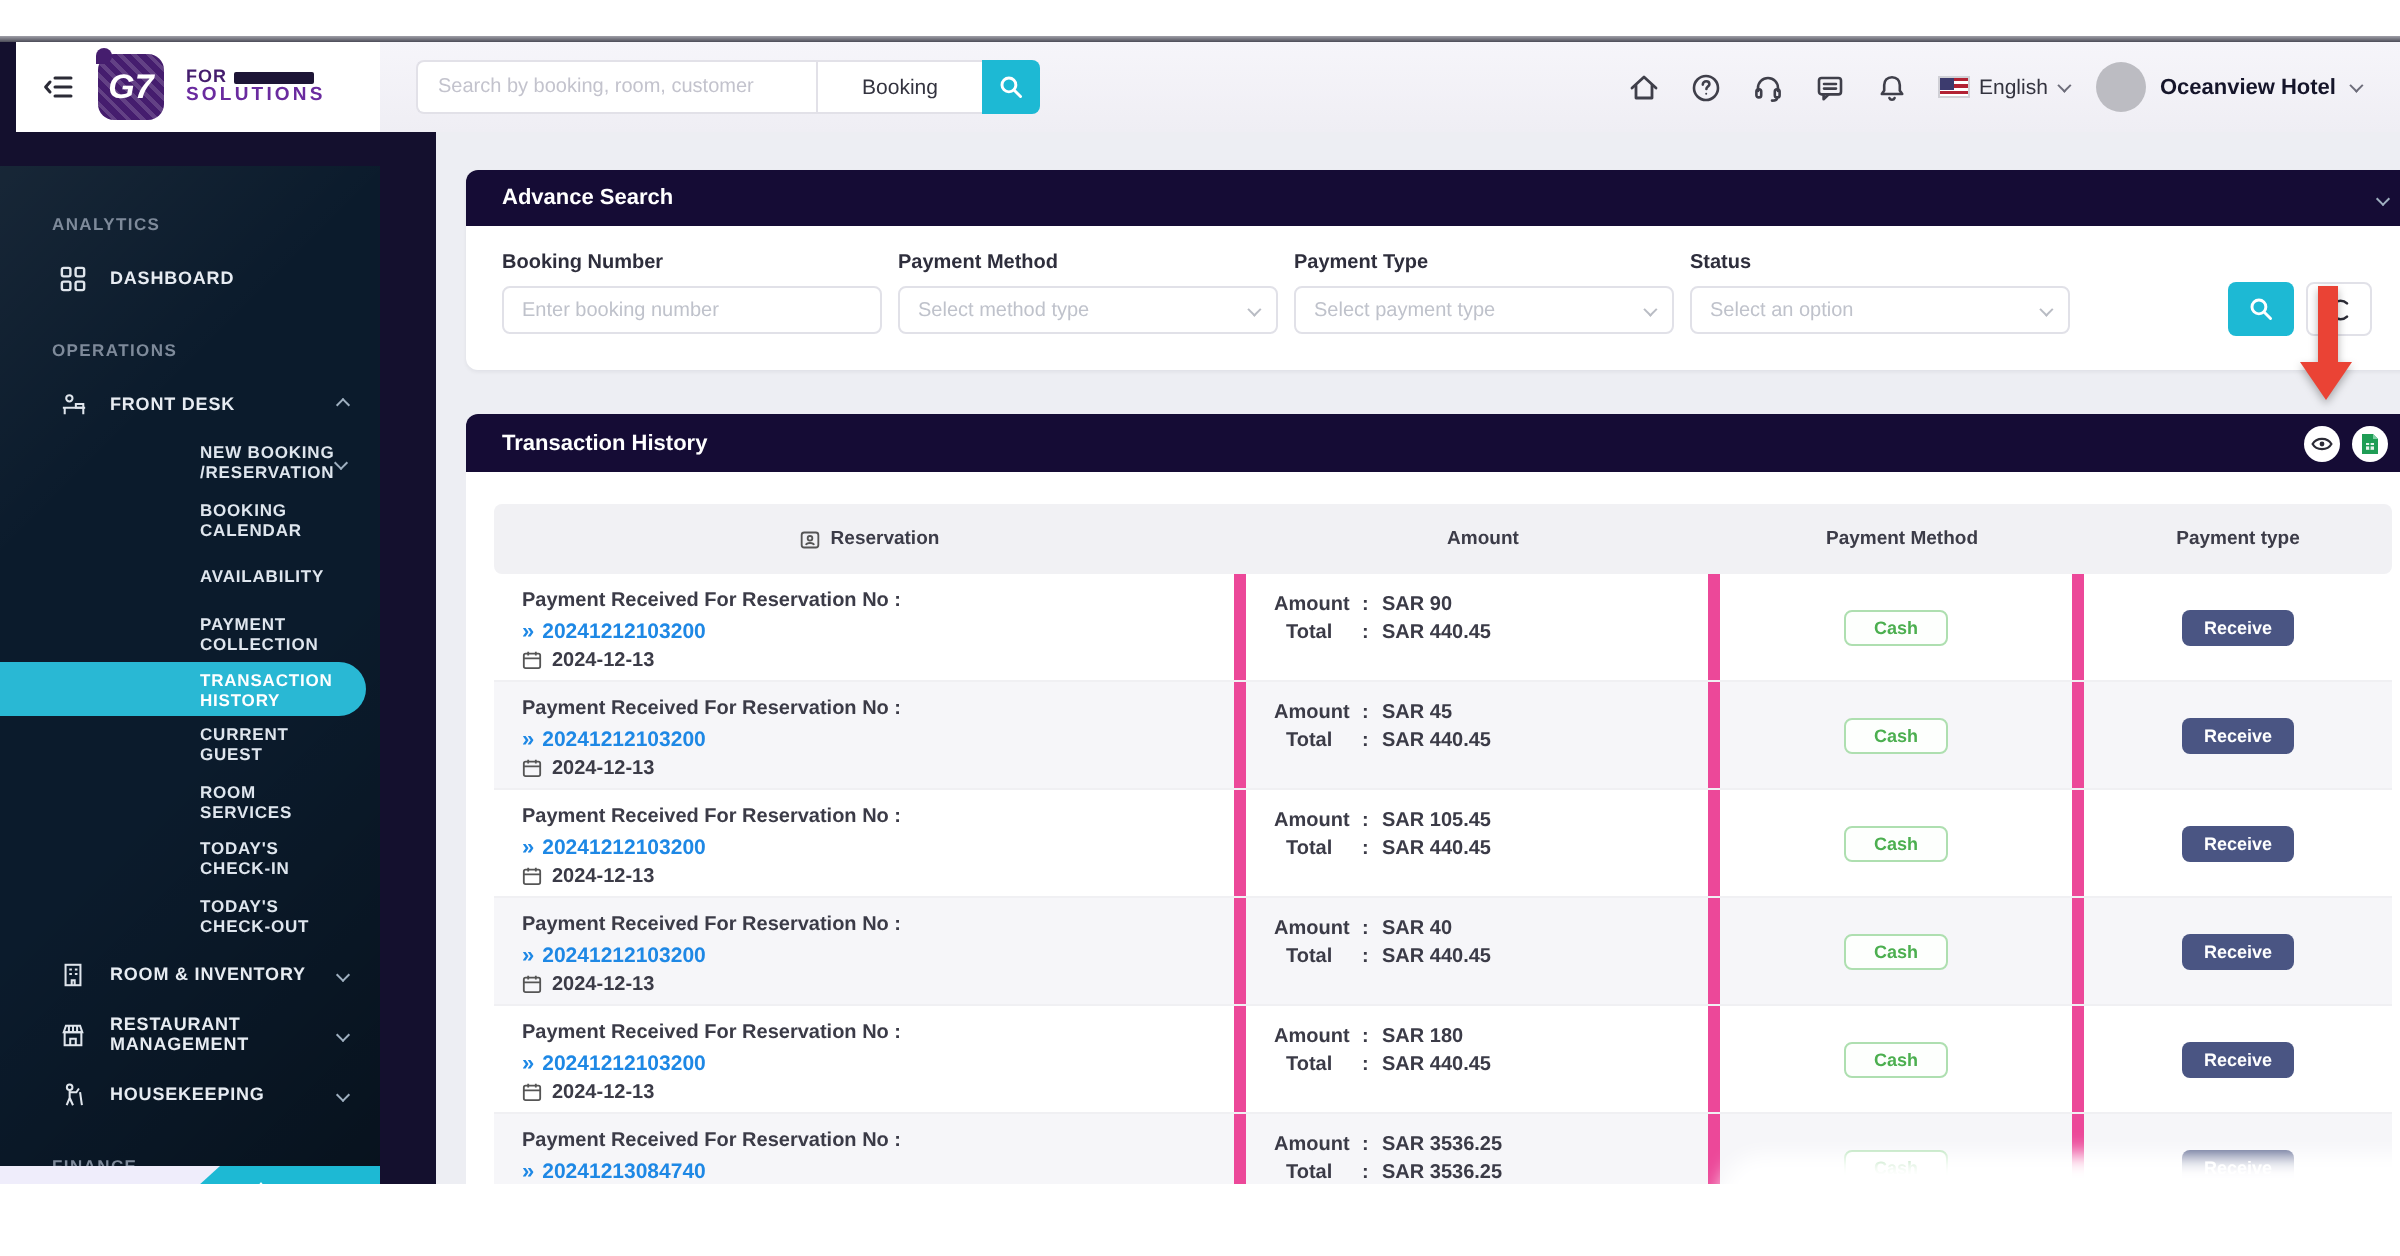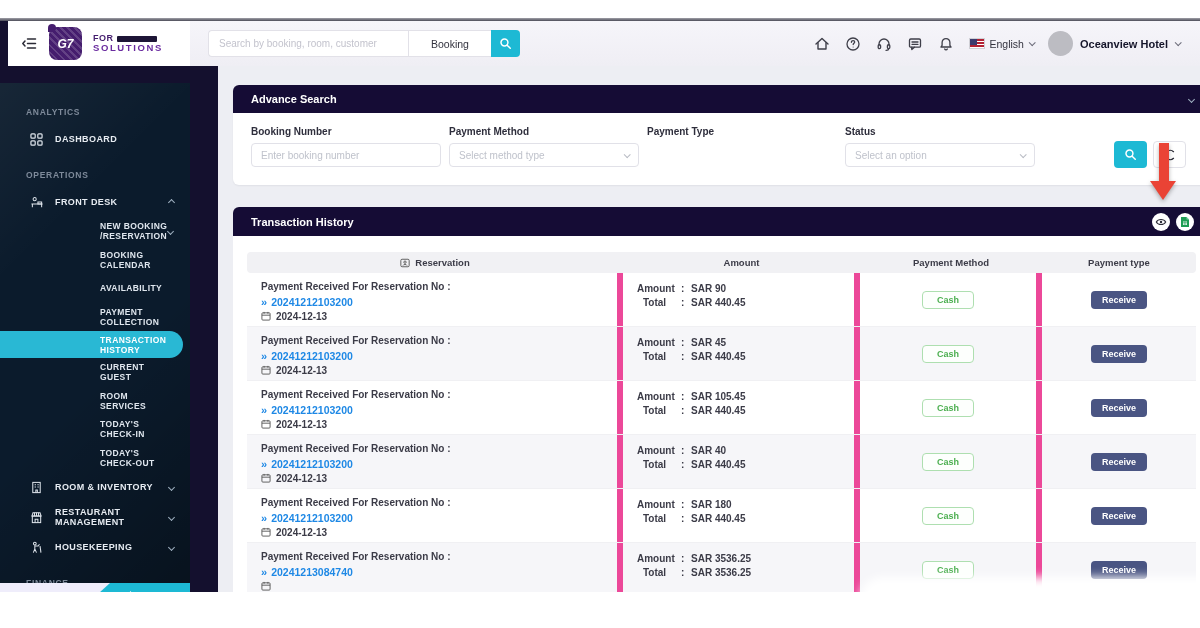--- a/index.html
+++ b/index.html
@@ -8,21 +8,21 @@
   .top-line{position:absolute;top:18px;left:0;width:1200px;height:3px;
     background:linear-gradient(180deg,#a0a0a8,#4c4c58);}
   .app{position:absolute;top:21px;left:0;width:1200px;height:571px;background:#14102e;}
 
   
   .sidebar-head{position:absolute;top:0;left:8px;width:182px;height:45px;background:#fff;
     display:flex;align-items:center;gap:11px;padding-left:13px;}
   .burger{width:17px;height:17px;cursor:pointer;}
   .logo-badge{width:33px;height:33px;background:#451d6e;border-radius:8px;position:relative;
     display:flex;align-items:center;justify-content:center;color:#fff;font-weight:bold;
-    font-style:italic;font-size:12px;
+    font-style:italic;font-size:17px;
     background-image:repeating-linear-gradient(45deg,rgba(255,255,255,.16) 0 2px,rgba(255,255,255,0) 2px 5px);}
   .logo-badge::before{content:"";position:absolute;top:-3px;left:-1px;width:8px;height:8px;
     border-radius:50% 50% 50% 0;background:#451d6e;}
   .logo-text{display:flex;flex-direction:column;line-height:1.05;}
   .logo-row1{display:flex;align-items:center;gap:3px;}
   .logo-for{font-size:9px;font-weight:bold;color:#451d6e;letter-spacing:.5px;}
   .logo-box{width:40px;height:6px;background:#1d1536;border-radius:1px;}
   .logo-solutions{font-size:9.5px;font-weight:bold;color:#6a2b9f;letter-spacing:1.6px;}
 
   .topbar{position:absolute;top:0;left:190px;width:1010px;height:45px;
@@ -100,21 +100,21 @@
   .btn-refresh{width:33px;height:27px;background:#fff;border:1px solid #e1e1e8;border-radius:4px;
     display:flex;align-items:center;justify-content:center;cursor:pointer;}
 
   .th-card{top:141px;height:400px;background:#fff;}
   .th-card .card-head{height:29px;}
   .circle-btn{width:18px;height:18px;border-radius:50%;background:#fff;display:flex;
     align-items:center;justify-content:center;margin-left:6px;cursor:pointer;}
 
   .table{margin:16px 12px 0 14px;}
   .thead{display:grid;grid-template-columns:376px 237px 182px 1fr;background:#f1f1f4;
-    border-radius:4px;height:21px;align-items:center;}
+    border-radius:4px;height:35px;align-items:center;}
   .thead .hcell{display:flex;align-items:center;justify-content:center;gap:5px;
     font-size:9.5px;font-weight:bold;color:#3c3c48;}
   .trow{display:grid;grid-template-columns:376px 237px 182px 1fr;min-height:54px;
     border-bottom:1px solid #f0f0f3;background:#fff;}
   .trow.alt{background:#f6f6f9;}
   .trow .cell{border-right:6px solid #ec4899;padding:7px 8px 0 14px;}
   .trow .cell:last-child{border-right:none;}
   .desc{font-size:10px;font-weight:bold;color:#3b3b47;line-height:1.35;}
   .resno{margin-top:2px;font-size:10.5px;font-weight:bold;color:#1e88e5;display:flex;
     align-items:center;gap:4px;}
@@ -343,20 +343,24 @@
           </div>
           <div class="field">
       <label>Payment Method</label>
       <div class="select">
         <span class="ph">Select method type</span>
         <span class="sel-chev"></span>
             </div>
           </div>
           <div class="field">
       <label>Payment Type</label>
+      <div class="select">
+        <span class="ph">Select payment type</span>
+        <span class="sel-chev"></span>
+            </div>
           </div>
           <div class="field">
       <label>Status</label>
       <div class="select">
         <span class="ph">Select an option</span>
         <span class="sel-chev"></span>
             </div>
           </div>
         </div>
       <div class="adv-btns">

